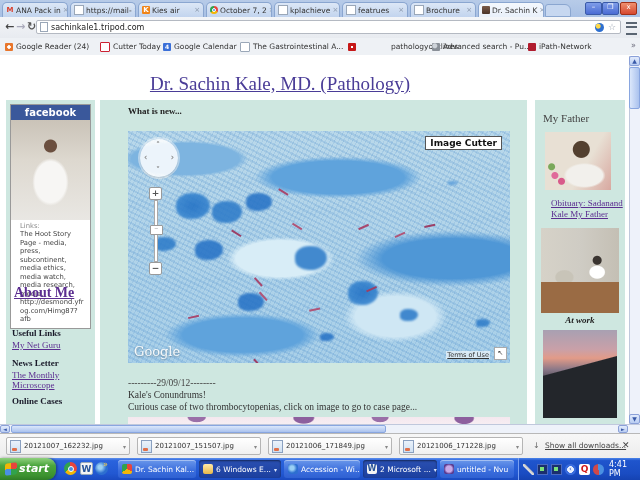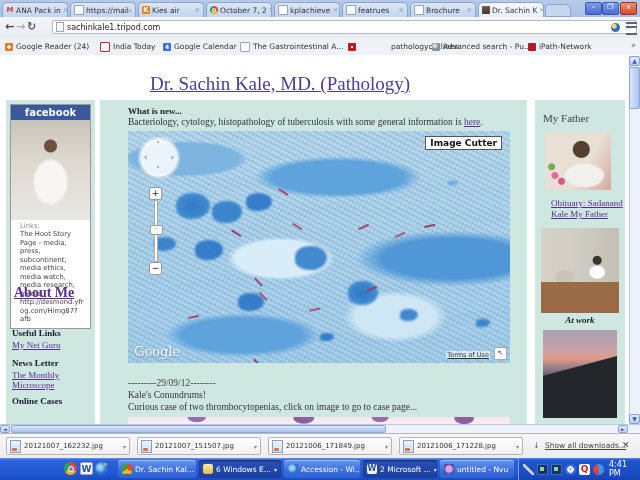--- a/index.html
+++ b/index.html
@@ -26,21 +26,21 @@
   .fav-avatar{background:linear-gradient(#7a5a48,#4a342a);border-radius:1px;}
   #newtab{left:545px;top:4px;width:24px;height:11px;background:#c6d7f0;border:1px solid #8aa6d0;border-radius:3px 6px 0 0;}
   .winbtn{position:absolute;top:2px;width:15px;height:11px;border-radius:2px;border:1px solid #3a5aa8;
     color:#fff;font-family:"DejaVu Sans",sans-serif;font-size:7px;line-height:9px;text-align:center;
     background:linear-gradient(#7e9ce8,#4a6cd4);}
   .winbtn.close{background:linear-gradient(#ef9070,#d6482f);border-color:#a03018;}
 
   
   #toolbar{left:0;top:17px;width:640px;height:21px;background:linear-gradient(#f3f5f8,#e8ebf0);}
   .navbtn{position:absolute;top:3px;font-family:"DejaVu Sans",sans-serif;font-size:11px;font-weight:bold;color:#555;}
-  #omnibox{position:absolute;left:52px;top:3px;width:585px;height:14px;background:#fff;
+  #omnibox{position:absolute;left:36px;top:3px;width:585px;height:14px;background:#fff;
     border:1px solid #b4b9c2;border-radius:2px;display:flex;align-items:center;
     font-family:"DejaVu Sans",sans-serif;font-size:8px;color:#222;padding:0 3px;box-sizing:border-box;}
   #omnibox .pageico{width:6px;height:8px;background:#fff;border:1px solid #9aa7b8;margin-right:3px;}
   #omnibox .spacer{flex:1;}
   .pa-icon{width:9px;height:9px;border-radius:50%;background:radial-gradient(circle at 35% 35%,#ffd94a 0 2px,#2d6fd0 3px);margin-right:4px;}
   .star{color:#9aa4b2;font-size:9px;margin-right:1px;}
   #menu-btn{position:absolute;right:3px;top:5px;width:11px;height:9px;
     border-top:2px solid #5a6572;border-bottom:2px solid #5a6572;}
   #menu-btn:after{content:"";display:block;margin-top:1.5px;height:2px;background:#5a6572;}
 
@@ -298,21 +298,21 @@
     <div id="menu-btn"></div>
   </div>
 
   <div id="bookmarks" class="abs">
     <div class="bm" style="left:5px;">
       <span class="ico i-reader"></span>
       <span>Google Reader (24)</span>
     </div>
     <div class="bm" style="left:100px;">
       <span class="ico i-it">IT</span>
-      <span>India Today</span>
+      <span>Cutter Today</span>
     </div>
     <div class="bm" style="left:163px;">
       <span class="ico i-cal">4</span>
       <span>Google Calendar</span>
     </div>
     <div class="bm" style="left:240px;">
       <span class="ico i-page"></span>
       <span>The Gastrointestinal A...</span>
     </div>
     <div class="bm" style="left:348px;gap:32px;">
@@ -345,23 +345,20 @@
       <a id="aboutme">About Me</a>
       <div class="sb-head" style="top:228px;">Useful Links</div>
       <div class="sb-link" style="top:240px;">My Net Guru</div>
       <div class="sb-head" style="top:258px;">News Letter</div>
       <div class="sb-link" style="top:270px;">The Monthly Microscope</div>
       <div class="sb-head" style="top:296px;">Online Cases</div>
     </div>
 
     <div id="maincol" class="col">
       <div id="whatnew">What is new...</div>
-      <div id="intro">
-        <span>Bacteriology, cytology, histopathology of tuberculosis with some general information is </span><a>here</a><span>.</span>
-      </div>
 
       <div id="mapviewer">
         <div class="blobs" id="blobs1"></div>
         <div class="blobs" id="blobs2"></div>
         <div class="rod" id="rod1"></div>
         <div class="rod" id="rod2"></div>
         <div class="rod" id="rod3"></div>
         <div class="rod" id="rod4"></div>
         <div id="pancircle">
           <span id="pan-up">˄</span>
@@ -428,20 +425,24 @@
       <span class="fico"></span>
       <span>20121006_171228.jpg</span>
       <span class="caret">▾</span>
     </div>
     <span id="dl-arrow">↓</span>
     <a id="dl-showall">Show all downloads...</a>
     <span id="dl-close">✕</span>
   </div>
 
   <div id="taskbar" class="abs">
+    <div id="startbtn">
+      <span id="winflag"></span>
+      <span>start</span>
+    </div>
     <div class="ql ql-chrome" style="left:64px;"></div>
     <div class="ql ql-word" style="left:80px;">W</div>
     <div class="ql ql-ie" style="left:95px;"></div>
     <span id="ql-more">»</span>
 
     <div class="taskbtn" style="left:118px;width:78px;">
       <span class="tico tico-chrome"></span>
       <span>Dr. Sachin Kal...</span>
     </div>
     <div class="taskbtn pressed" style="left:199px;width:82px;">

